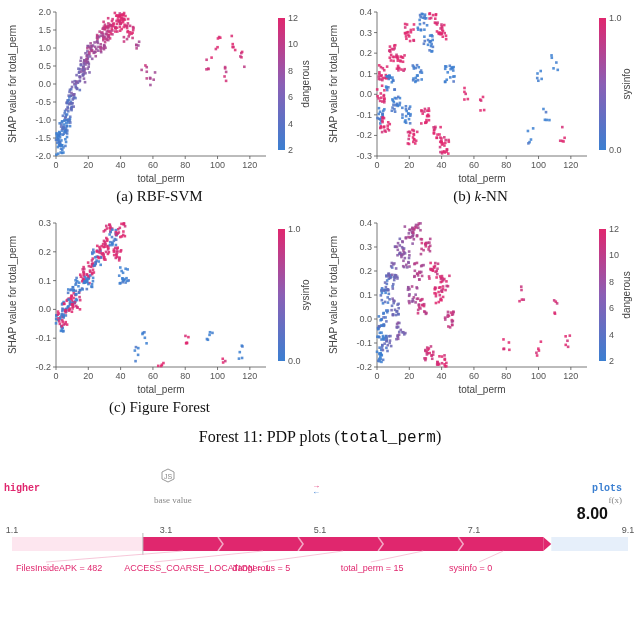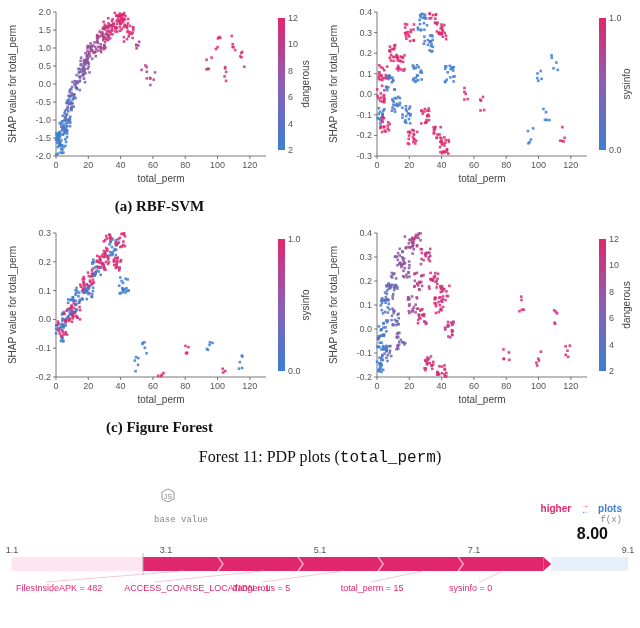--- a/index.html
+++ b/index.html
@@ -16,38 +16,37 @@
     grid-template-columns: 1fr 1fr;
     column-gap: 10px;
     row-gap: 6px;
     padding: 6px 4px 0 4px;
   }
   .panel { position: relative; }
   .panel svg { display: block; }
   .subcaption {
     text-align: center;
     font-size: 15px;
-    margin: 12px 0 6px 0;
-    font-weight: bold;
+    margin: 2px 0 6px 0;
   }
   .figcaption {
     text-align: center;
     font-size: 16px;
     margin: 6px 0 14px 0;
   }
   code.ttt { font-family: "Courier New", monospace; }
   .force-wrap { padding: 6px 4px 2px 4px; }
   .force-legend {
     display: flex;
-    justify-content: flex-end;
+    justify-content: space-between;
     gap: 10px;
     font-size: 10px;
     padding-right: 14px;
     color: #444;
-    font-family: Liberation Sans, sans-serif;
+    font-family: Liberation Mono, monospace;
   }
   .force-legend .higher { color:#e0276e; font-weight:600; }
   .force-legend .lower  { color:#3b7fd1; font-weight:600; }
   .force-legend .arrows { display:inline-flex; flex-direction:column; line-height:6px; font-size:8px; letter-spacing:-1px;}
   .force-row2 {
     display:flex;
     justify-content:flex-end;
     font-size:16px;
     font-weight:700;
     padding-right:28px;
@@ -948,20 +947,21 @@
               <stop offset="0%" stop-color="#3b7fd1"></stop>
               <stop offset="50%" stop-color="#8b5fb5"></stop>
               <stop offset="100%" stop-color="#e0276e"></stop>
             </linearGradient>
           </defs>
           <rect x="274" y="12" width="7" height="132" fill="url(#gsvg-b)"></rect>
           <text x="284" y="147" class="tick">0.0</text>
           <text x="284" y="15" class="tick">1.0</text>
           <text x="0" y="0" text-anchor="middle" class="cbarlabel" transform="translate(305 78) rotate(-90)">sysinfo</text>
         </svg>
+    <div class="subcaption"><span>(b)</span> <span><span style="font-style:italic">k</span>-NN</span></div>
   </div>
   <div class="panel">
         <svg id="svg-c" width="308" height="180">
           <line x1="52" y1="6" x2="52" y2="150" stroke="#555" stroke-width="0.8"></line>
           <line x1="52" y1="150" x2="262" y2="150" stroke="#555" stroke-width="0.8"></line>
           <line x1="49" y1="150" x2="52" y2="150" stroke="#555" stroke-width="0.8"></line>
           <text x="47" y="153" text-anchor="end" class="tick">-0.2</text>
           <line x1="49" y1="121.2" x2="52" y2="121.2" stroke="#555" stroke-width="0.8"></line>
           <text x="47" y="124.2" text-anchor="end" class="tick">-0.1</text>
           <line x1="49" y1="92.4" x2="52" y2="92.4" stroke="#555" stroke-width="0.8"></line>
@@ -1845,21 +1845,21 @@
     </svg>
   </div>
   <div class="force-legend">
     <span class="higher">higher</span>
     <span class="arrows">
           <span style="color:#e0276e">→</span>
           <span style="color:#3b7fd1">←</span>
         </span>
     <span class="lower">plots</span>
   </div>
-  <div style="display:flex;justify-content:space-between;font-size:9px;color:#888;padding:0 14px 0 150px;font-family:Liberation Mono, monospace;">
+  <div style="display:flex;justify-content:space-between;font-size:9px;color:#888;padding:0 14px 0 150px;font-family:Liberation Serif, serif;">
     <span>base value</span>
     <span class="fx">f(x)</span>
   </div>
   <div class="force-row2">
         <span>8.00</span>
       </div>
   <svg id="svg-force" width="632" height="56">
         <text x="8" y="10" text-anchor="middle" class="tick" fill="#999">1.1</text>
         <text x="162" y="10" text-anchor="middle" class="tick" fill="#999">3.1</text>
         <text x="315.99999999999994" y="10" text-anchor="middle" class="tick" fill="#999">5.1</text>

